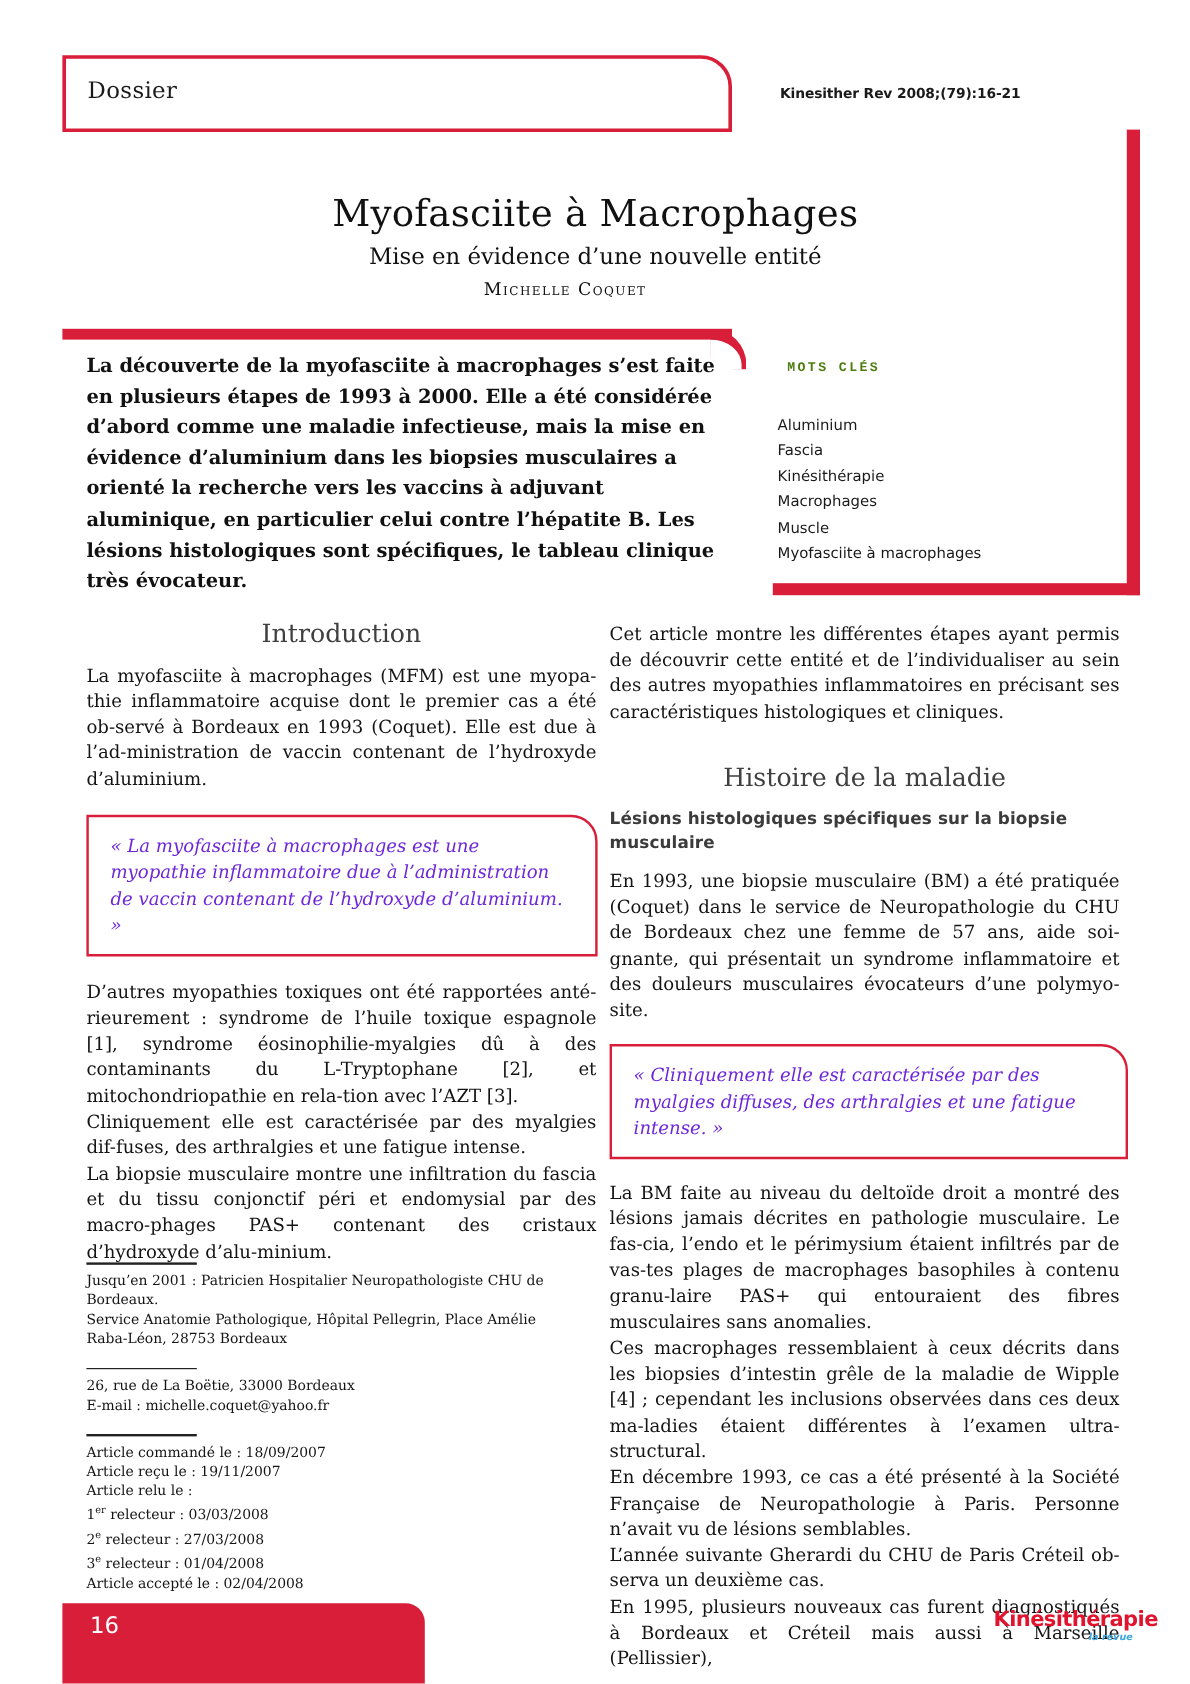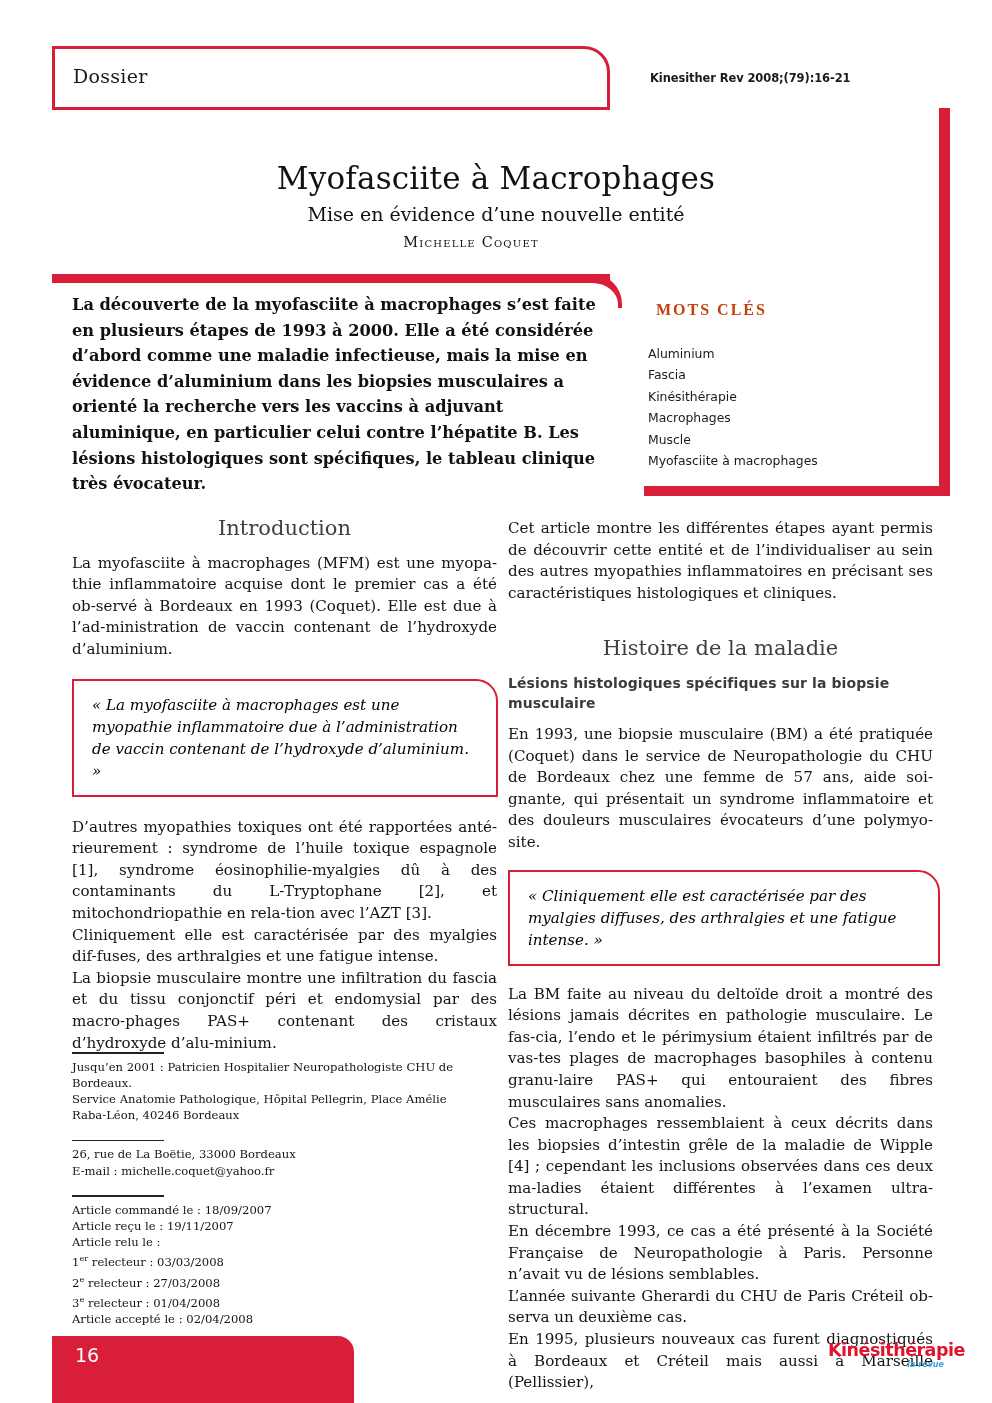--- a/index.html
+++ b/index.html
@@ -137,25 +137,25 @@
     font-size: 16.2px;
     line-height: 25.6px;
     color: #111;
   }
 
   
   .kw-title {
     position: absolute;
     left: 656px;
     top: 301px;
-    font-family: Liberation Serif, serif;
-    font-size: 16px;
+    font-family: Liberation Mono, monospace;
+    font-size: 11px;
     font-weight: bold;
     letter-spacing: 2px;
-    color: #c2410c;
+    color: #4d7c0f;
   }
   .kw-list {
     position: absolute;
     left: 648px;
     top: 343px;
     width: 280px;
     font-family: "DejaVu Sans", sans-serif;
     font-size: 12.4px;
     line-height: 21.4px;
     color: #1a1a1a;
@@ -204,21 +204,21 @@
   
   .pullquote {
     border: 2.4px solid #d81e38;
     border-top-right-radius: 22px;
     box-sizing: border-box;
     padding: 13px 16px 13px 18px;
     font-family: "DejaVu Serif", serif;
     font-style: italic;
     font-size: 15.1px;
     line-height: 22px;
-    color: #000000;
+    color: #6d28d9;
     text-align: left;
   }
   .pq-wrap-left  { margin: 18px 0 20px 0; width: 426px; }
   .pq-wrap-right { margin: 16px 0 18px 0; width: 432px; }
 
   
   .footnotes {
     position: absolute;
     left: 72px;
     top: 1052px;
@@ -337,21 +337,21 @@
     <p>Ces macrophages ressemblaient à ceux décrits dans les biopsies d’intestin grêle de la maladie de Wipple [4] ; cependant les inclusions observées dans ces deux ma-ladies étaient différentes à l’examen ultra-structural.</p>
     <p>En décembre 1993, ce cas a été présenté à la Société Française de Neuropathologie à Paris. Personne n’avait vu de lésions semblables.</p>
     <p>L’année suivante Gherardi du CHU de Paris Créteil ob-serva un deuxième cas.</p>
     <p>En 1995, plusieurs nouveaux cas furent diagnostiqués à Bordeaux et Créteil mais aussi à Marseille (Pellissier),</p>
   </div>
 
   <div class="footnotes">
     <div class="fn-block">
       <div class="fn-rule"></div>
       <div class="fn-line">Jusqu’en 2001 : Patricien Hospitalier Neuropathologiste CHU de Bordeaux.</div>
-      <div class="fn-line">Service Anatomie Pathologique, Hôpital Pellegrin, Place Amélie Raba-Léon, 40246 Bordeaux</div>
+      <div class="fn-line">Service Anatomie Pathologique, Hôpital Pellegrin, Place Amélie Raba-Léon, 28753 Bordeaux</div>
     </div>
     <div class="fn-block">
       <div class="fn-rule"></div>
       <div class="fn-line">26, rue de La Boëtie, 33000 Bordeaux</div>
       <div class="fn-line">E-mail : michelle.coquet@yahoo.fr</div>
     </div>
     <div class="fn-block">
       <div class="fn-rule"></div>
       <div class="fn-line">Article commandé le : 18/09/2007</div>
       <div class="fn-line">Article reçu le : 19/11/2007</div>

